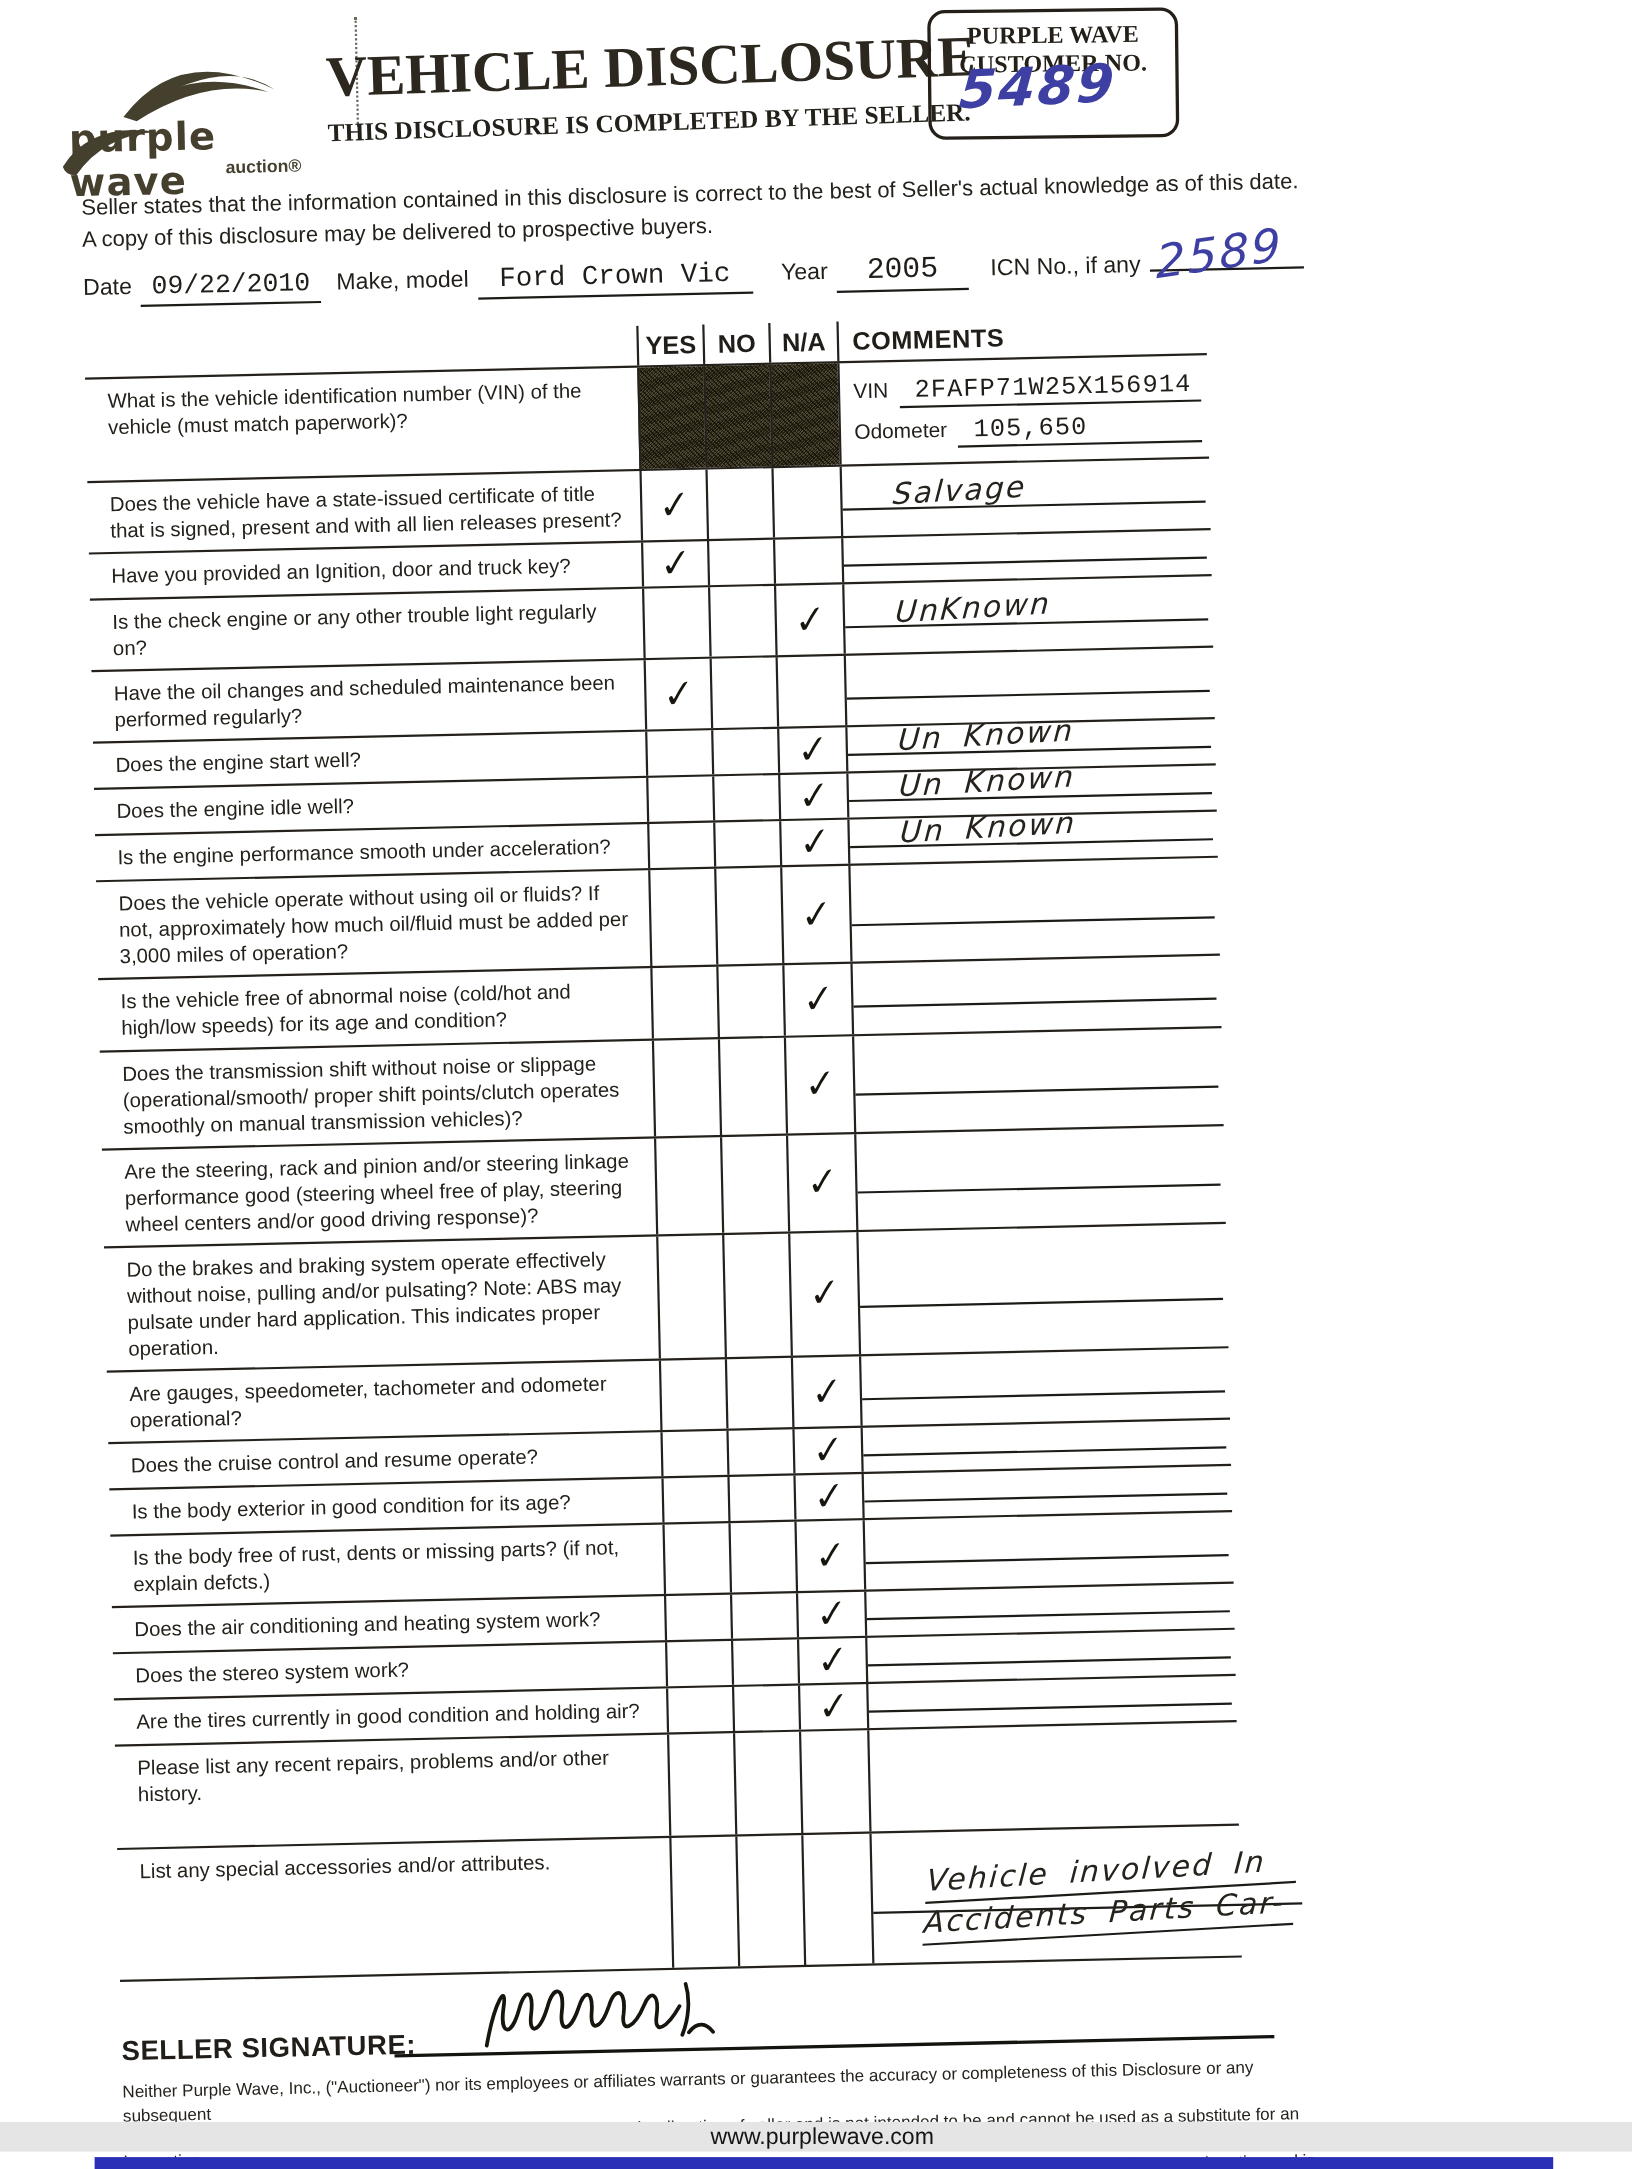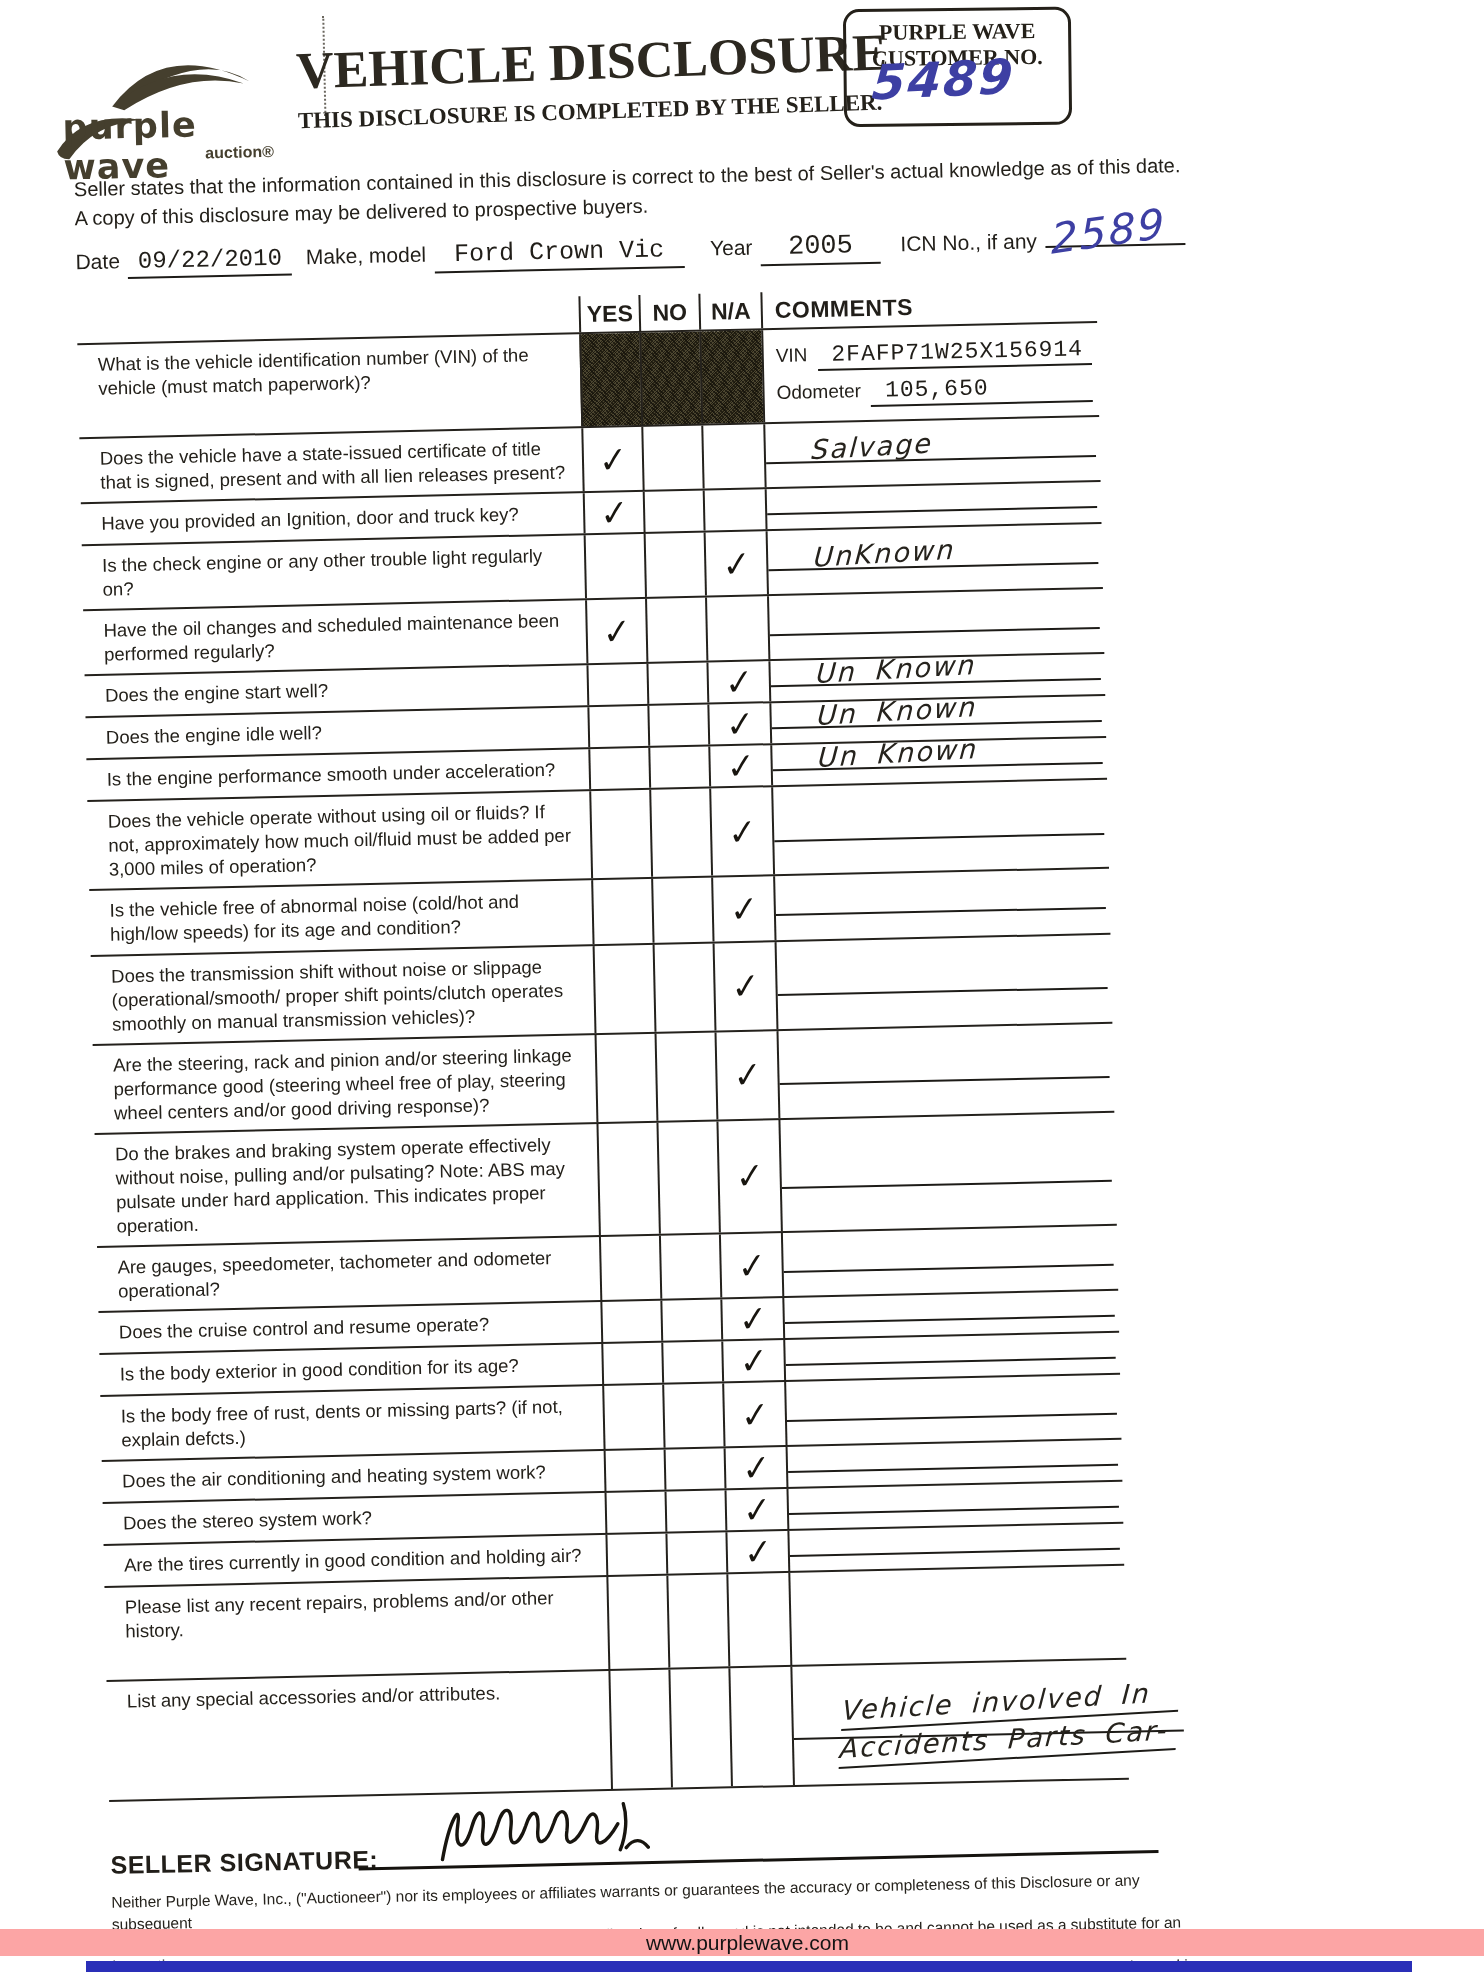--- a/index.html
+++ b/index.html
@@ -75,21 +75,21 @@
   .sig-row{position:relative;margin:26px 0 0 70px;height:58px;}
   .sig-label{position:absolute;left:0;bottom:6px;font-weight:700;font-size:25px;letter-spacing:.5px;}
   .sig-line{position:absolute;left:248px;bottom:10px;width:800px;border-bottom:3px solid #15130f;height:100%;}
   .sig-line svg{position:absolute;left:70px;bottom:-6px;}
 
   
   .legal{margin:6px 0 0 70px;width:1094px;}
   .legal1 div{font-size:15.5px;line-height:1.38;color:#26231d;}
 
   
-  .footer-band{position:absolute;left:0;right:0;bottom:16px;height:27px;background:#fca5a5;
+  .footer-band{position:absolute;left:0;right:0;bottom:16px;height:27px;background:#e5e5e5;
                display:flex;align-items:center;justify-content:center;font-size:21px;color:#141414;padding-left:11px;}
   .footer-bar{position:absolute;left:86px;right:72px;bottom:0;height:11px;background:#2a2fb8;}
 </style>
 </head>
 <body>
 
 <div class="sheet">
   <div class="scan">
 
     <header class="top">

